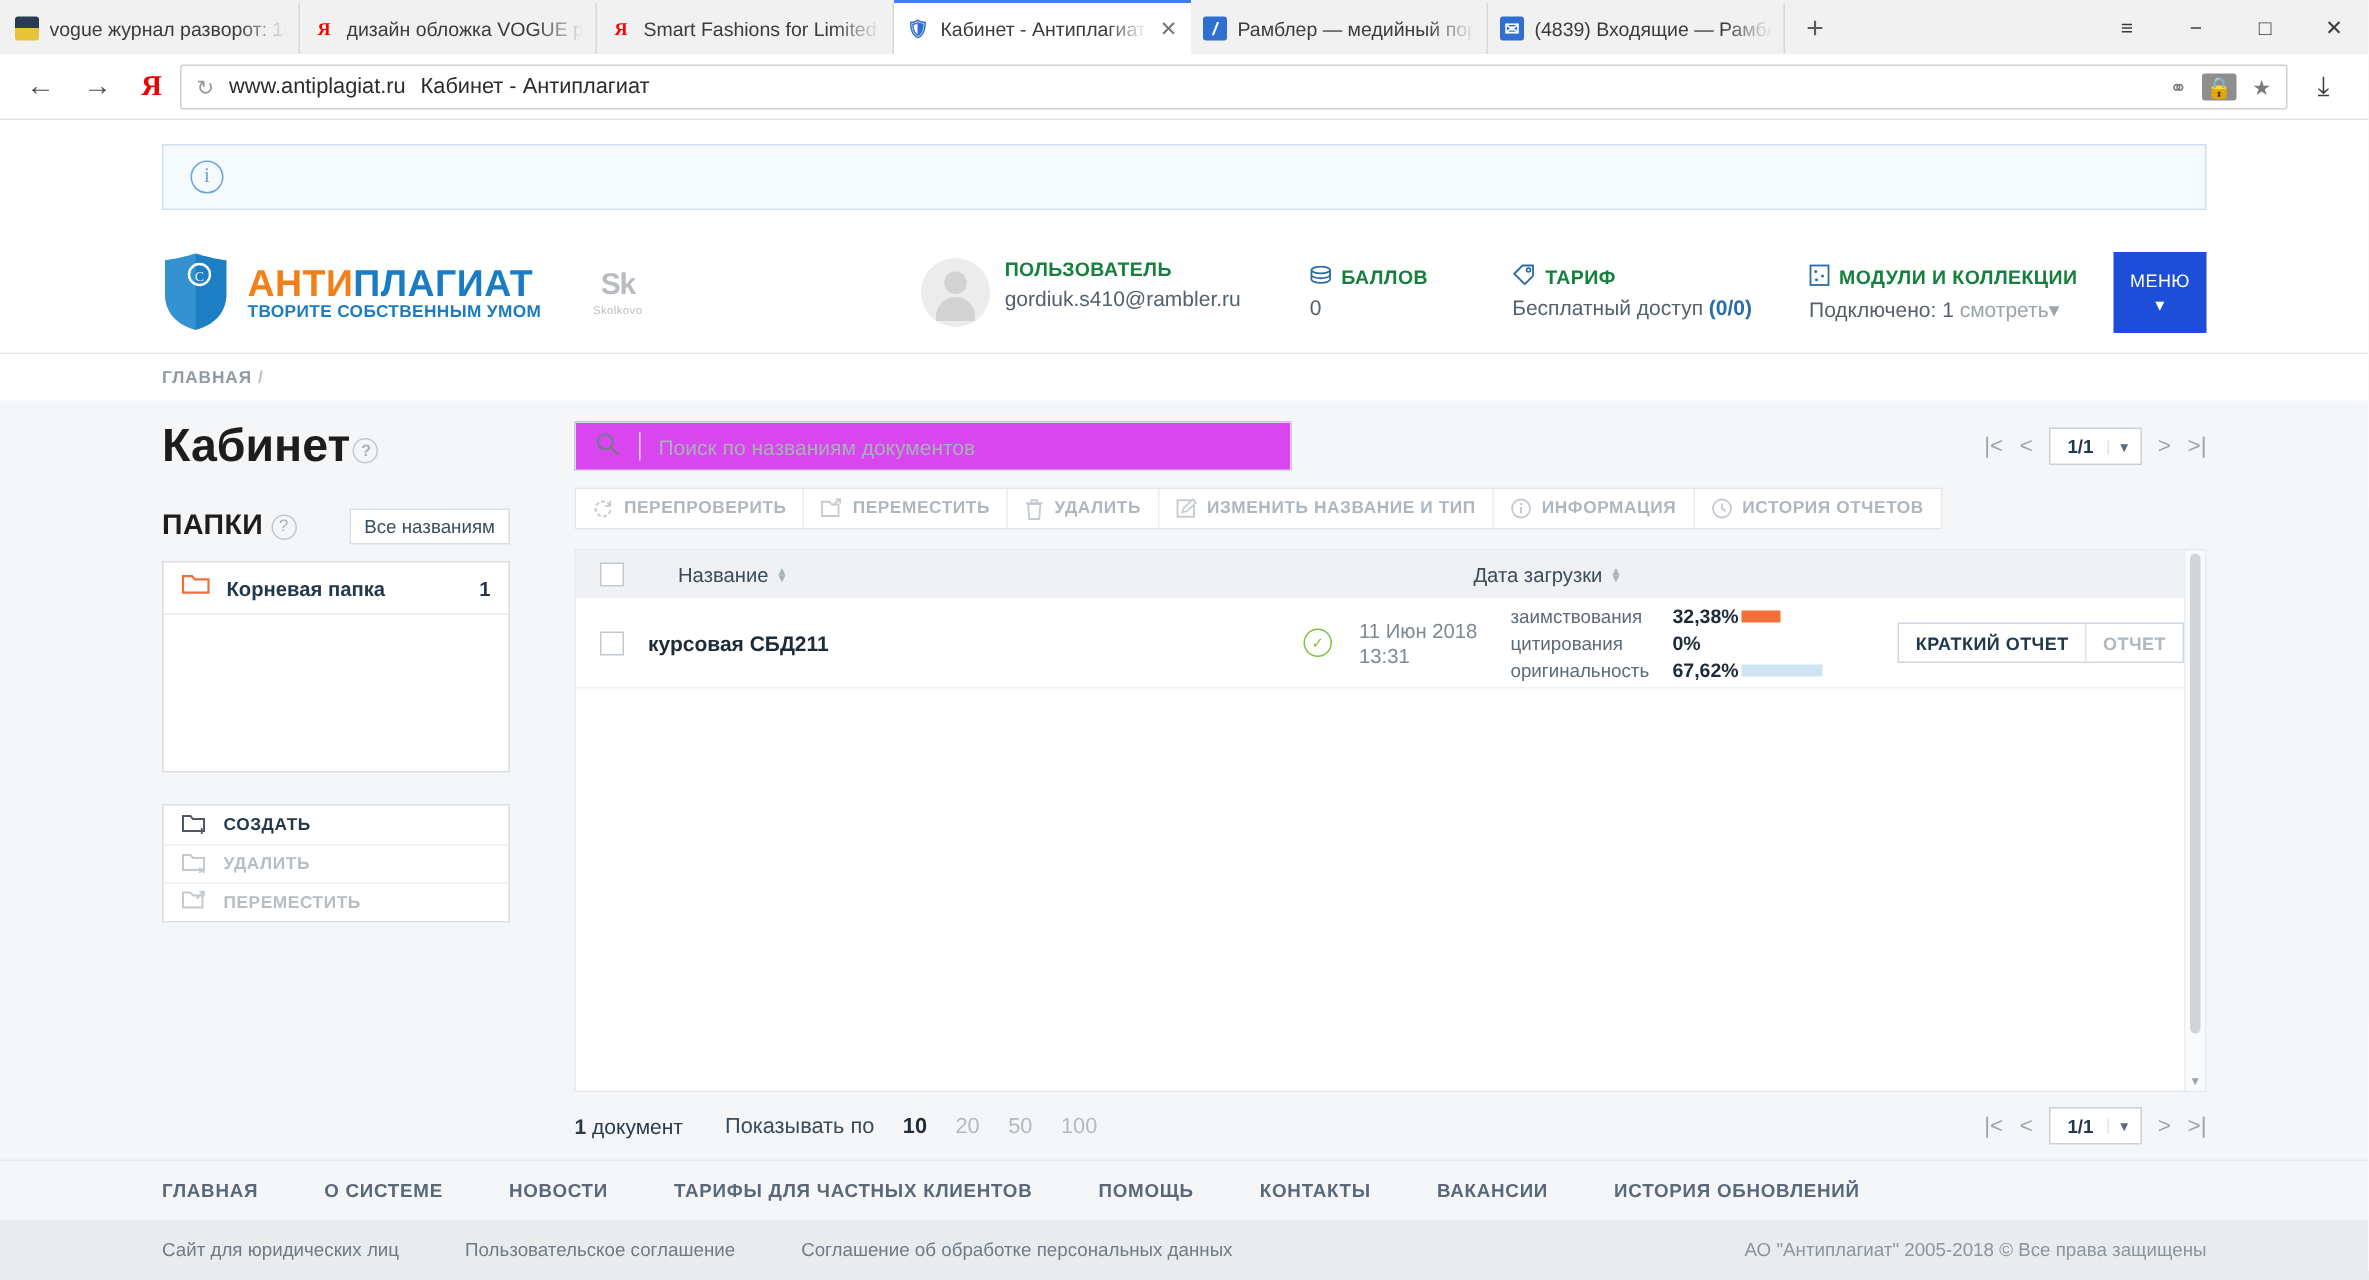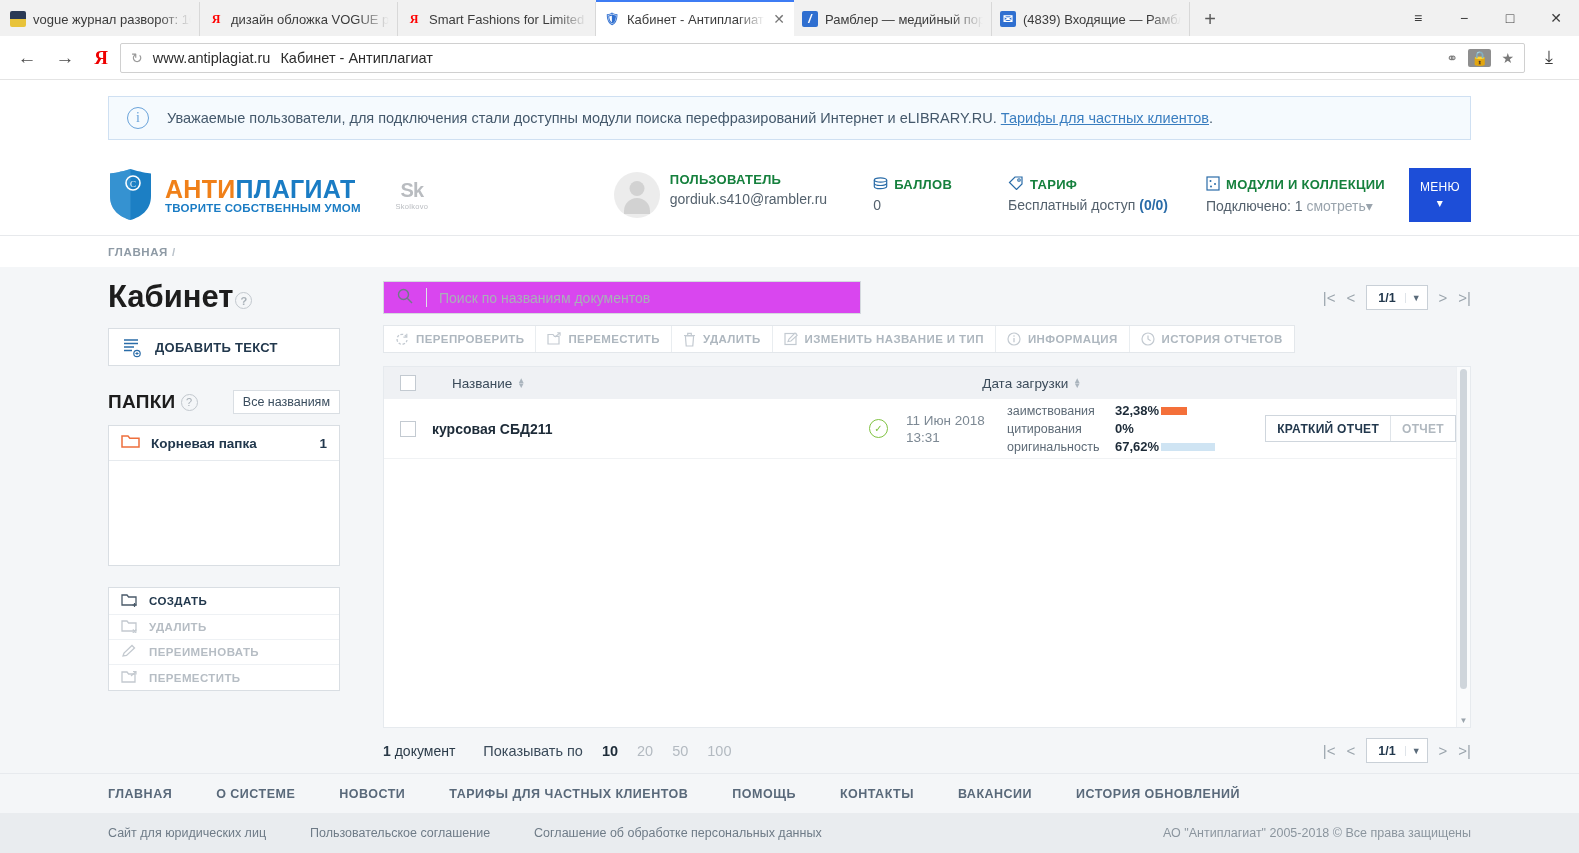--- a/index.html
+++ b/index.html
@@ -272,23 +272,20 @@
       <span class="icn icn-star">★</span>
     </div>
     <div class="dlbtn">⤓</div>
   </div>
 
   <div class="page">
 
     <div class="notice-wrap">
       <div class="notice">
         <span class="info-i">i</span>
-        <span class="ntext">
-          <span>Уважаемые пользователи, для подключения стали доступны модули поиска перефразирований Интернет и eLIBRARY.RU. </span><a href="#">Тарифы для частных клиентов</a><span>.</span>
-        </span>
       </div>
     </div>
 
     <div class="header">
       <div class="logo-block">
         <div class="shield">
           <svg width="45" height="53" viewBox="0 0 45 53">
             <path d="M22.5 1 C13 4, 6 5, 2 5.5 L2 28 C2 42, 12 49, 22.5 52 C33 49, 43 42, 43 28 L43 5.5 C39 5, 32 4, 22.5 1 Z" fill="#1c7fc4"></path>
             <path d="M22.5 1 C13 4, 6 5, 2 5.5 L2 28 C2 42, 12 49, 22.5 52 Z" fill="#4ba3dc" opacity="0.55"></path>
             <circle cx="25" cy="15" r="7" fill="none" stroke="#ffffff" stroke-width="1.6"></circle>
@@ -373,30 +370,20 @@
 
     <div class="body-area">
 
       <div class="sidebar">
         <div class="kab-title">
           <span>Кабинет</span>
           <span class="qmark">?</span>
         </div>
 
 
-        <div class="side-btn">
-          <span class="sicon">
-            <svg width="19" height="21" viewBox="0 0 19 21">
-                <path d="M1 3 h14 M1 6.5 h14 M1 10 h10 M1 13.5 h8" stroke="#2a6ca8" stroke-width="1.6"></path>
-                <circle cx="14" cy="16.5" r="3.2" fill="none" stroke="#2a6ca8" stroke-width="1.2"></circle>
-                <path d="M14 14.9 v3.2 M12.4 16.5 h3.2" stroke="#2a6ca8" stroke-width="1"></path>
-              </svg>
-          </span>
-          <span>ДОБАВИТЬ ТЕКСТ</span>
-        </div>
 
         <div class="folders-hdr">
           <span class="ft">ПАПКИ</span>
           <span class="qmark">?</span>
           <span class="alldocs">Все названиям</span>
         </div>
 
         <div class="folder-box">
           <div class="folder-row">
             <span>
@@ -420,28 +407,20 @@
             <span>СОЗДАТЬ</span>
           </div>
           <div class="fa-row disabled">
             <span class="fi">
               <svg width="17" height="14" viewBox="0 0 17 14">
                   <path d="M1 12 V2 h5 l1.6 2 H15 V12 Z" fill="none" stroke="currentColor" stroke-width="1.3"></path>
                   <path d="M11.8 10.5 l3.4 3.4 M15.2 10.5 l-3.4 3.4" stroke="currentColor" stroke-width="1.2"></path>
                 </svg>
             </span>
             <span>УДАЛИТЬ</span>
-          </div>
-          <div class="fa-row disabled">
-            <span class="fi">
-              <svg width="17" height="14" viewBox="0 0 17 14">
-                  <path d="M2 12 L3 9 L11 1.5 L13.5 4 L5.5 11.5 Z" fill="none" stroke="currentColor" stroke-width="1.3"></path>
-                </svg>
-            </span>
-            <span>ПЕРЕИМЕНОВАТЬ</span>
           </div>
           <div class="fa-row disabled">
             <span class="fi">
               <svg width="17" height="14" viewBox="0 0 17 14">
                   <path d="M1 12 V2 h5 l1.6 2 H14 V12 Z" fill="none" stroke="currentColor" stroke-width="1.3"></path>
                   <path d="M10 6 L15 1.5 M12 1.5 h3 v3" fill="none" stroke="currentColor" stroke-width="1.2"></path>
                 </svg>
             </span>
             <span>ПЕРЕМЕСТИТЬ</span>
           </div>

